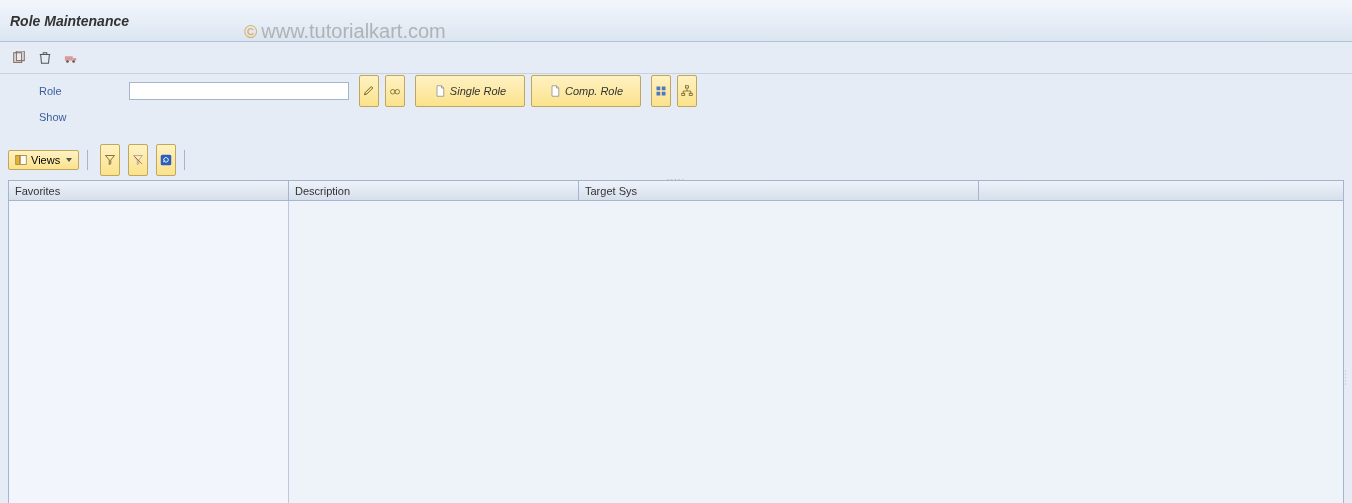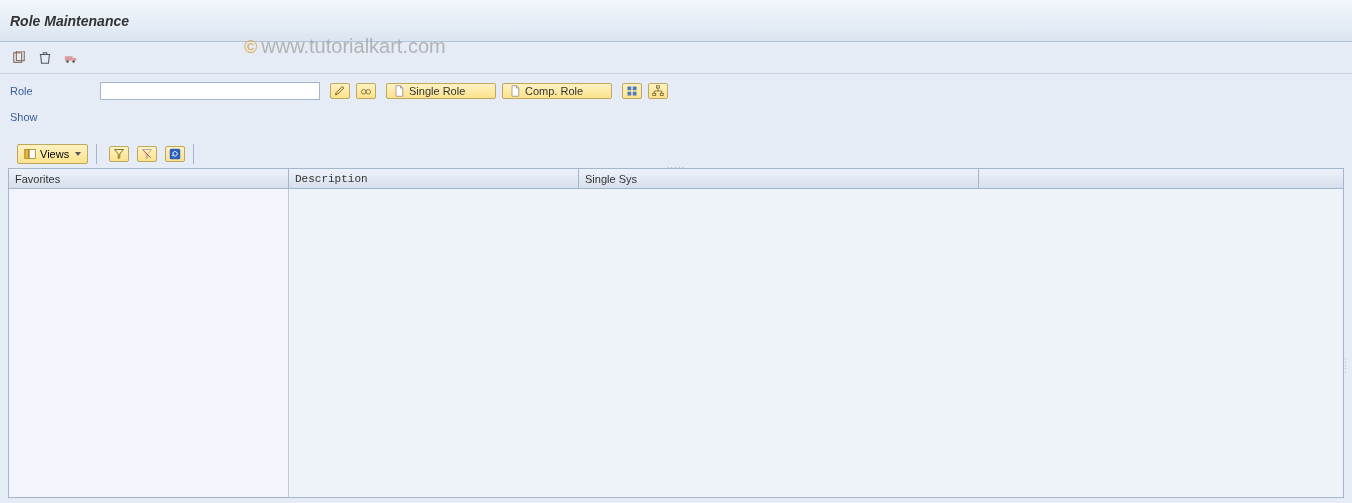--- a/index.html
+++ b/index.html
@@ -12,21 +12,21 @@
     overflow: hidden;
   }
   .container {
     width: 1352px; height: 503px;
     background: #e6ecf5;
     position: relative;
   }
   
   .watermark {
     position: absolute;
-    top: 35px; left: 244px;
+    top: 20px; left: 244px;
     font-size: 20px;
     color: rgba(160,160,160,0.75);
     font-family: Arial, sans-serif;
     font-weight: 500;
     pointer-events: none;
     z-index: 50;
     text-align: center;
   }
   .watermark .copy {
     font-size: 18px;
@@ -60,20 +60,21 @@
   .icon-small {
     width: 18px; height: 18px;
     display: flex; align-items: center; justify-content: center;
     cursor: pointer;
   }
   .icon-small svg { width: 14px; height: 14px; }
   
   .form-area {
     padding: 6px 10px 8px 10px;
     background: #e6ecf5;
+    margin-left: 29px;
   }
   .form-row {
     display: flex;
     align-items: center;
     height: 22px;
     margin-bottom: 4px;
   }
   .form-label {
     width: 90px;
     color: #3a5d9f;
@@ -81,33 +82,34 @@
   }
   .text-input {
     height: 18px;
     width: 220px;
     border: 1px solid #a5b5cf;
     background: #fff;
     padding: 0 2px;
   }
   
   .sap-btn {
-    height: 16px;
+    height: 32px;
     background: linear-gradient(to bottom,#fff2c3,#fbe28b);
     border: 1px solid #bfa760;
     border-radius: 2px;
     display: inline-flex;
     align-items: center;
-    justify-content: flex-start;
+    justify-content: center;
     padding: 0 6px;
     margin-left: 4px;
     cursor: pointer;
     font-size: 11px;
     color: #333;
     gap: 4px;
+    font-style: italic;
   }
   .sap-btn.narrow { padding: 0 3px; }
   .sap-btn svg { width: 12px; height: 12px; flex-shrink:0; }
   .btn-group { display: inline-flex; align-items: center; gap: 2px; margin-left: 6px; }
   .role-btn {
     width: 110px;
   }
   
   .toolbar2 {
     display: flex;
@@ -122,21 +124,20 @@
     margin: 0 4px;
   }
   .views-btn {
     height: 20px;
     border: 1px solid #bfa760;
     background: linear-gradient(to bottom,#fff2c3,#fbe28b);
     border-radius: 2px;
     padding: 0 6px;
     display: inline-flex; align-items:center; gap:4px;
     cursor: pointer;
-    margin-left: 9px;
   }
   .views-btn .caret {
     width: 0; height: 0;
     border-left: 3px solid transparent;
     border-right: 3px solid transparent;
     border-top: 4px solid #555;
     margin-left: 2px;
   }
   .showdoc-btn {
     width: 144px;
@@ -159,21 +160,21 @@
     text-align: right;
   }
   .gh-cell {
     border-right: 1px solid #a5b5cf;
     padding: 0 6px;
     display: flex; align-items: center;
     color: #333;
     font-size: 11px;
   }
   .gh-cell.fav { width: 280px; }
-  .gh-cell.desc { width: 290px; font-family: Liberation Mono, monospace; }
+  .gh-cell.desc { width: 290px; }
   .gh-cell.tsys { width: 400px; }
   .gh-cell.rest { flex: 1; border-right: none; }
   .grid-body {
     flex: 1;
     display: flex;
     background: #eef2f9;
   }
   .gb-col {
     border-right: 1px solid #c0c9d9;
     height: 100%;
@@ -322,21 +323,21 @@
     </span>
     <span class="vs-sep"></span>
   </div>
 
   <div class="grid-wrapper">
     <span class="splitter-dots">·····</span>
     <span class="right-rail">·····</span>
     <div class="grid-header">
       <div class="gh-cell fav">Favorites</div>
       <div class="gh-cell desc">Description</div>
-      <div class="gh-cell tsys">Single Sys</div>
+      <div class="gh-cell tsys">Target Sys</div>
       <div class="gh-cell rest"></div>
     </div>
     <div class="grid-body">
       <div class="gb-col fav"></div>
       <div class="gb-col rest"></div>
     </div>
   </div>
 
 </div>
 

